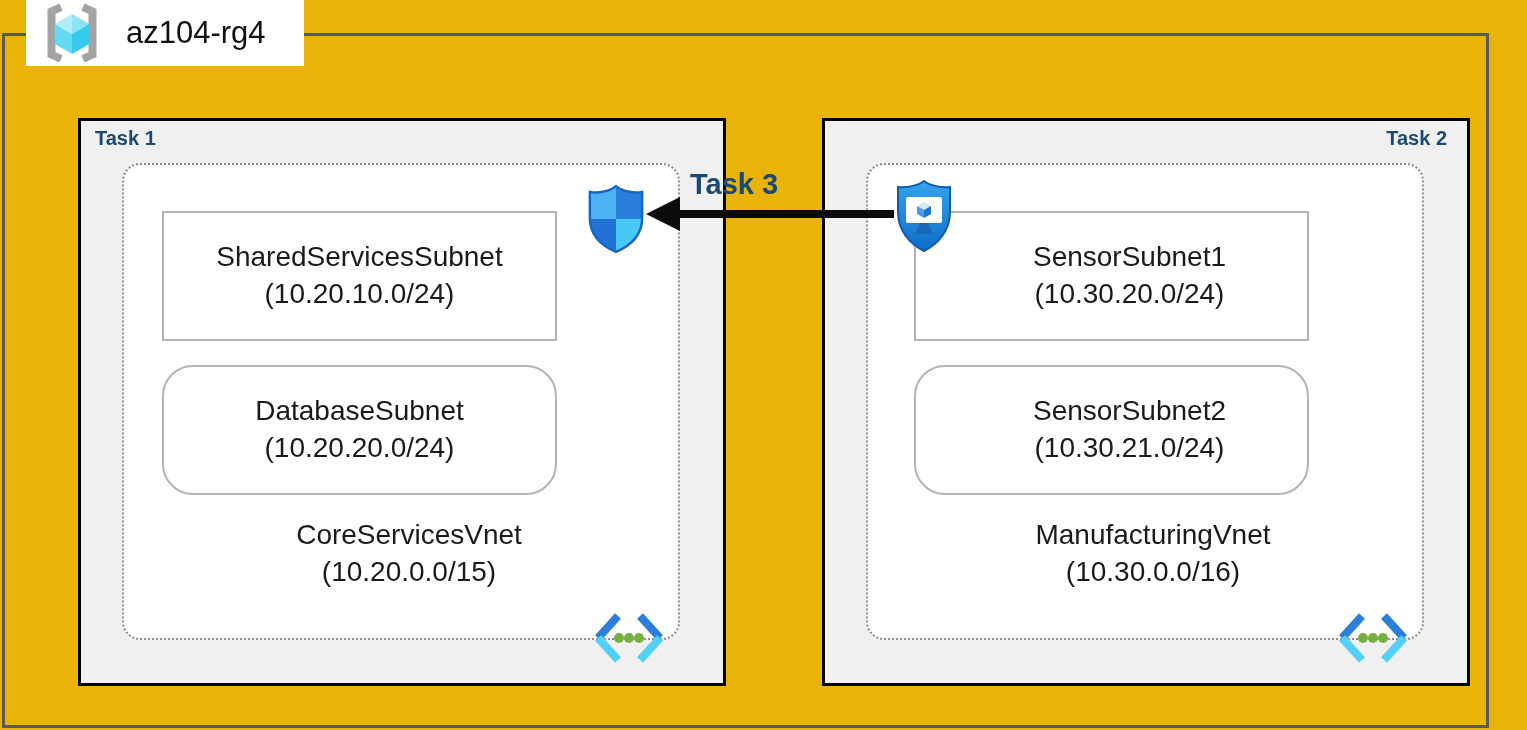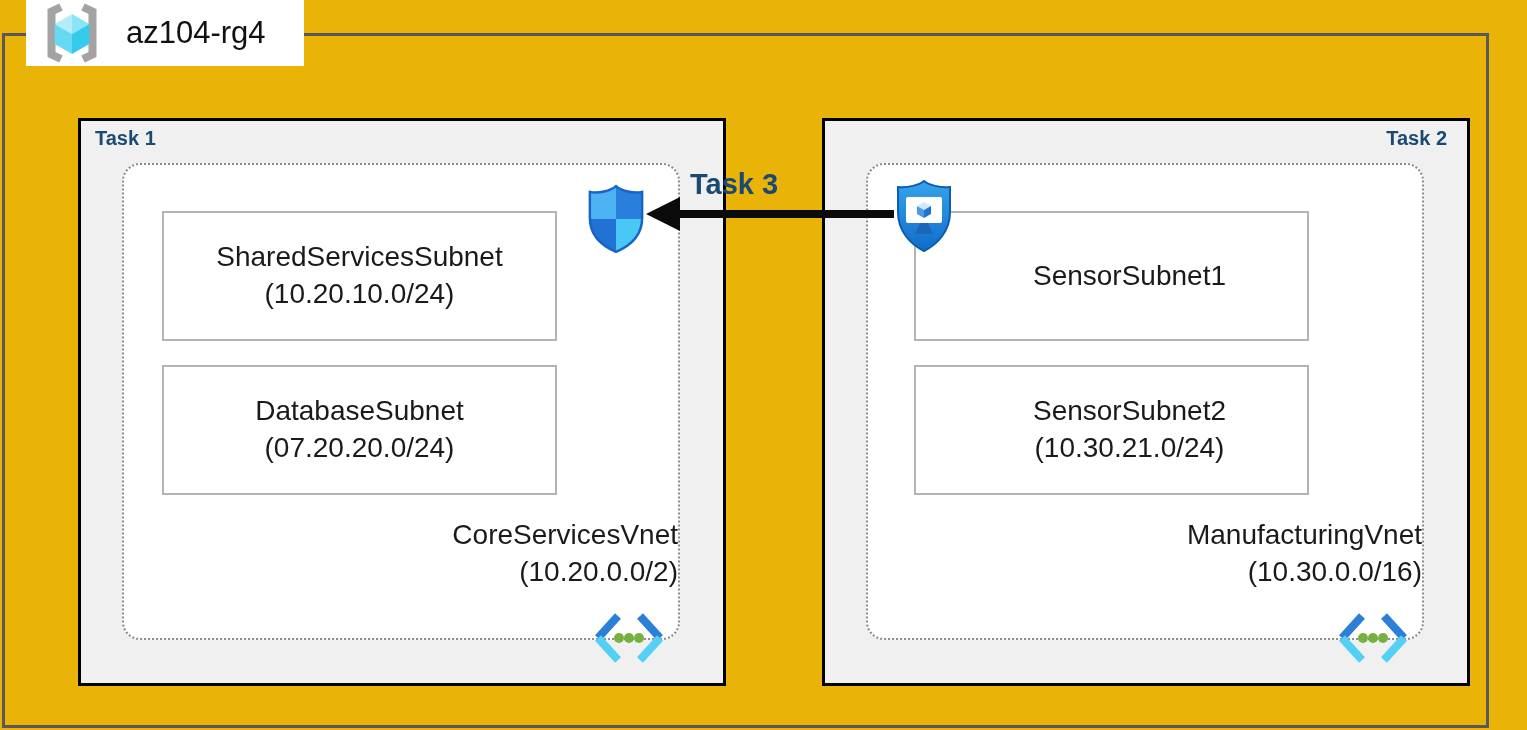--- a/index.html
+++ b/index.html
@@ -21,23 +21,23 @@
 
   .vnet{position:absolute;left:41px;top:42px;width:558px;height:477px;background:#ffffff;
         border:2.5px dotted #8a8a8a;border-radius:18px;box-sizing:border-box;}
 
   .subnet{position:absolute;width:395px;height:130px;background:#ffffff;border:2px solid #b4b4b4;
           box-sizing:border-box;display:flex;flex-direction:column;align-items:center;justify-content:center;
           font-size:28px;color:#1a1a1a;line-height:1.32;text-align:right;}
   .vnet.v1 .subnet{left:38px;}
   .vnet.v2 .subnet{left:46px;padding-left:36px;}
   .subnet.s1{top:46px;}
-  .subnet.s2{top:200px;}
+  .subnet.s2{top:200px;border-radius:31px;}
 
-  .vnet-label{position:absolute;left:16px;right:0;top:352px;text-align:right;
+  .vnet-label{position:absolute;left:16px;right:0;top:352px;text-align:center;
               font-size:28px;color:#1a1a1a;line-height:1.32;}
 
   .vnet-icon{position:absolute;left:467px;top:445px;width:76px;height:56px;z-index:12;}
 
   .nsg-icon{position:absolute;left:585px;top:183px;width:62px;height:72px;z-index:20;}
   .bastion-icon{position:absolute;left:894px;top:178px;width:60px;height:76px;z-index:20;}
 
   .arrow-svg{position:absolute;left:638px;top:192px;width:264px;height:44px;z-index:30;}
   .task3-label{position:absolute;left:690px;top:168px;width:150px;text-align:left;
                font-size:29px;font-weight:bold;color:#1a4a73;z-index:30;}
@@ -64,44 +64,45 @@
   <div class="task-box left">
     <div class="task-label tl">Task 1</div>
 
     <div class="vnet v1">
       <div class="subnet s1">
         <span>SharedServicesSubnet</span>
         <span>(10.20.10.0/24)</span>
       </div>
       <div class="subnet s2">
         <span>DatabaseSubnet</span>
-        <span>(07.20.20.0/24)</span>
+        <span>(10.20.20.0/24)</span>
       </div>
       <div class="vnet-label">
         <div>CoreServicesVnet</div>
-        <div>(10.20.0.0/2)</div>
+        <div>(10.20.0.0/15)</div>
       </div>
       <svg class="vnet-icon" viewBox="0 0 76 56">
         <line x1="27" y1="6" x2="7" y2="28" stroke="#2b7fd9" stroke-width="8"></line>
         <line x1="7" y1="28" x2="27" y2="50" stroke="#53d0f5" stroke-width="8"></line>
         <line x1="49" y1="6" x2="69" y2="28" stroke="#2b7fd9" stroke-width="8"></line>
         <line x1="69" y1="28" x2="49" y2="50" stroke="#53d0f5" stroke-width="8"></line>
         <circle cx="28" cy="28" r="5" fill="#76b041"></circle>
         <circle cx="38" cy="28" r="5" fill="#76b041"></circle>
         <circle cx="48" cy="28" r="5" fill="#76b041"></circle>
       </svg>
     </div>
   </div>
 
   <div class="task-box right">
     <div class="task-label tr">Task 2</div>
 
     <div class="vnet v2">
       <div class="subnet s1">
         <span>SensorSubnet1</span>
+        <span>(10.30.20.0/24)</span>
       </div>
       <div class="subnet s2">
         <span>SensorSubnet2</span>
         <span>(10.30.21.0/24)</span>
       </div>
       <div class="vnet-label">
         <div>ManufacturingVnet</div>
         <div>(10.30.0.0/16)</div>
       </div>
       <svg class="vnet-icon" viewBox="0 0 76 56">

